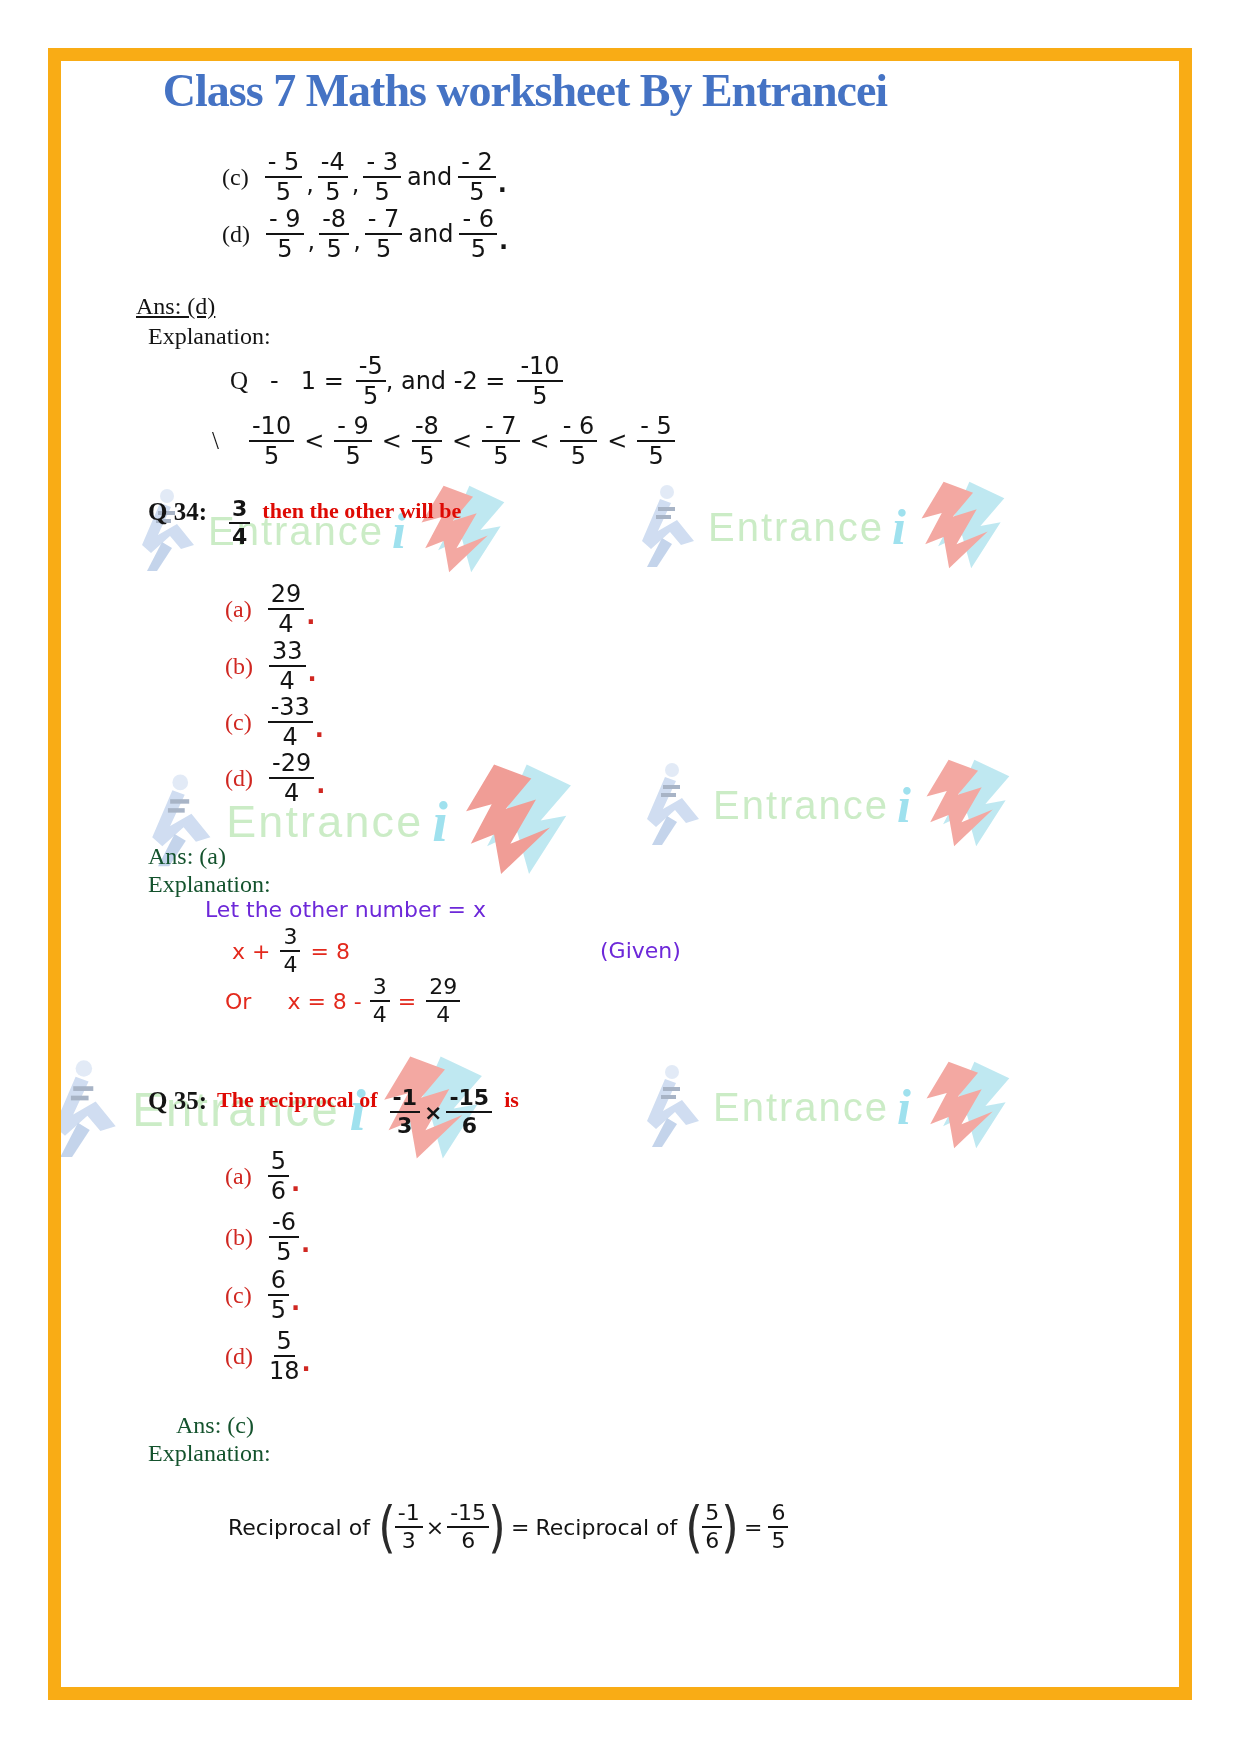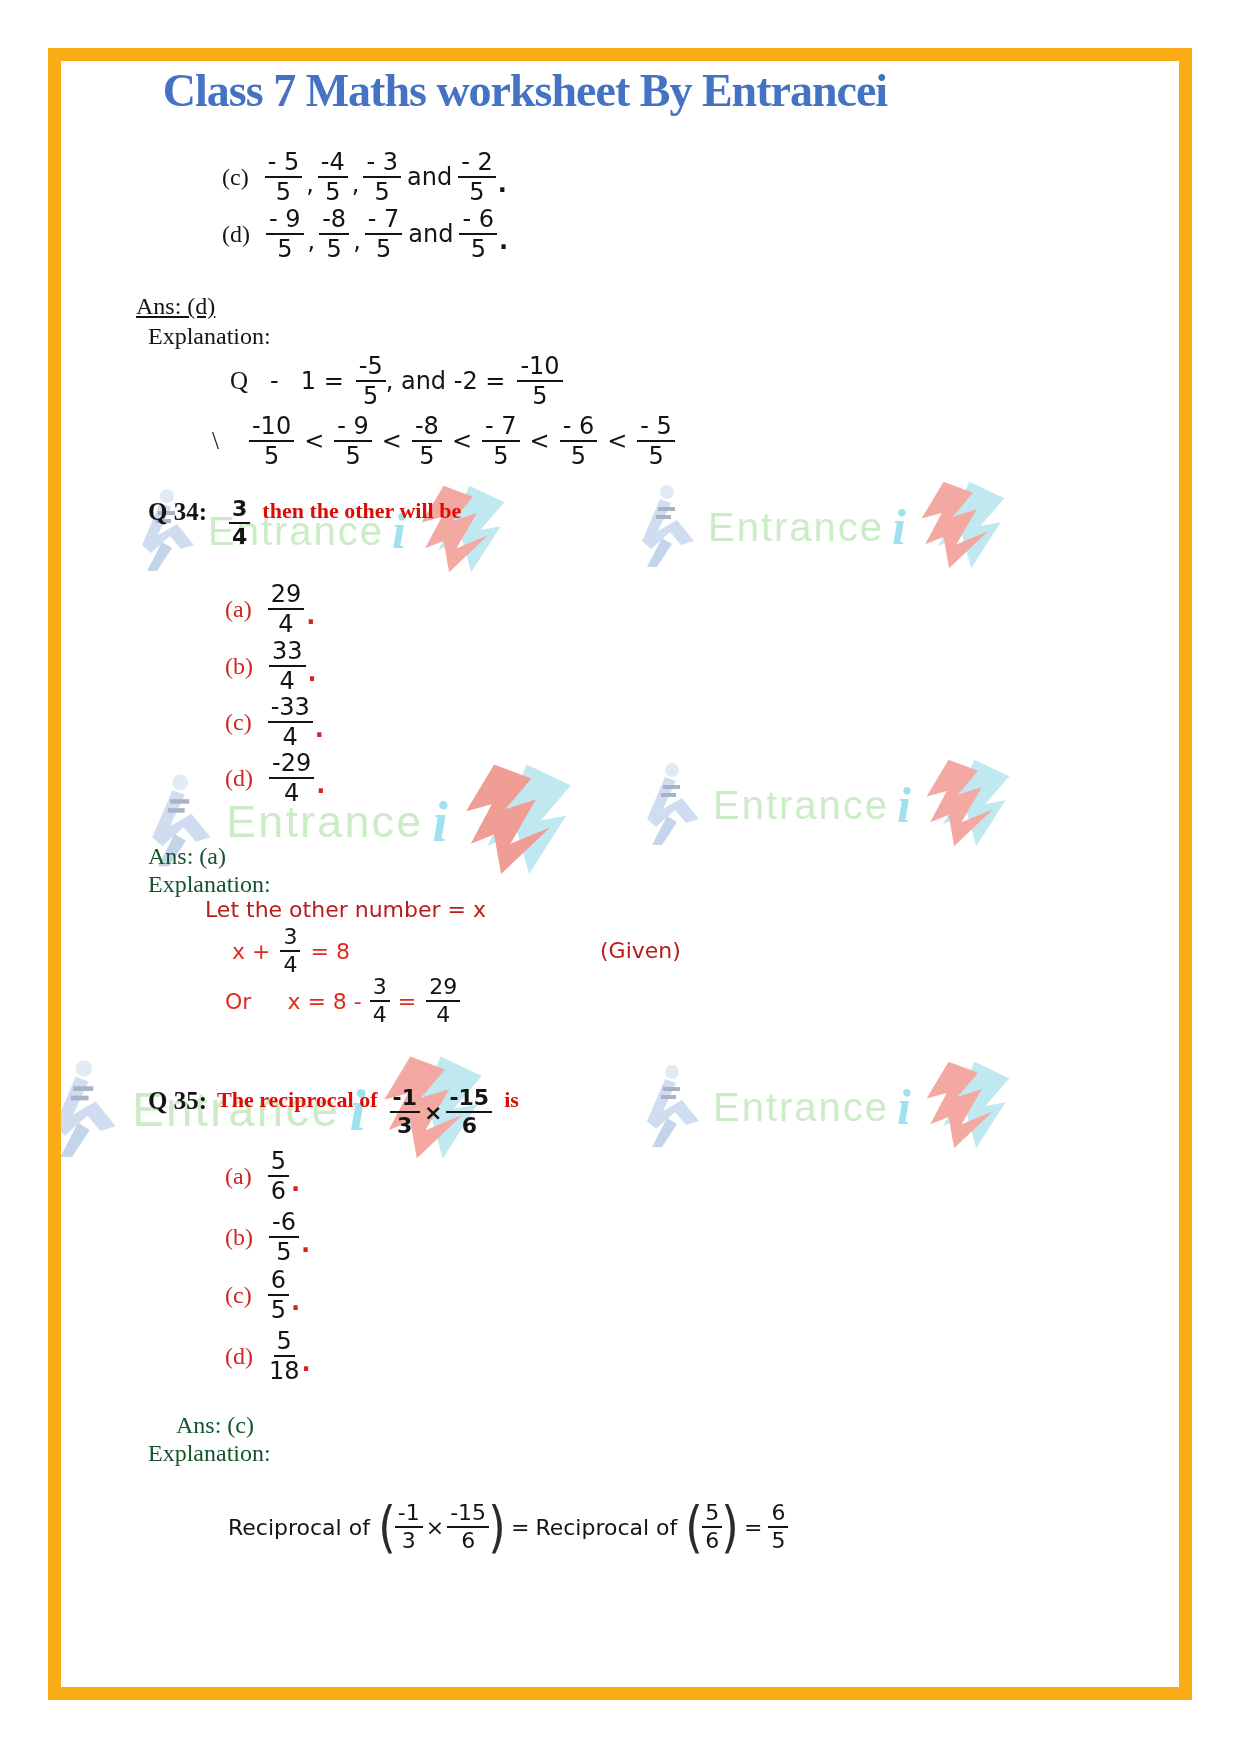--- a/index.html
+++ b/index.html
@@ -32,21 +32,21 @@
   .qnum{font:bold 25px "Liberation Serif",serif;color:#141414;margin-right:10px;}
   .qred{font:bold 22px "Liberation Serif",serif;color:#DE0A04;}
 
   
   .optrow{display:flex;align-items:center;}
   .optlabel{font:24px "Liberation Serif",serif;color:#D02721;margin-right:16px;}
   .operiod{color:#D02721;font-weight:bold;font-size:24px;margin:14px 0 0 2px;font-family:"DejaVu Sans",sans-serif;}
   .bperiod{color:#141414;font-weight:bold;margin:14px 0 0 2px;}
 
   
-  .wred{font-family:"DejaVu Sans",sans-serif;font-size:22px;color:#b91c1c;white-space:pre;}
+  .wred{font-family:"DejaVu Sans",sans-serif;font-size:22px;color:#6d28d9;white-space:pre;}
   .mrow .r{color:#E3291D;}
   .bp{font-size:56px;font-weight:normal;line-height:0.9;transform:scaleX(0.8);margin:0 -3px;color:#2a2a2a;}
 
   
   .wm{display:flex;align-items:center;z-index:1;opacity:.85;}
   .wm-text{font-family:"Liberation Sans",sans-serif;font-size:40px;color:#C3E9BD;letter-spacing:2px;margin:0 8px 0 10px;}
   .wm-i{font:italic bold 50px "Liberation Serif",serif;color:#8FDCEC;margin-right:10px;}
   .s112{transform:scale(1.12);transform-origin:left top;}
   .s118{transform:scale(1.18);transform-origin:left top;}
 </style>

